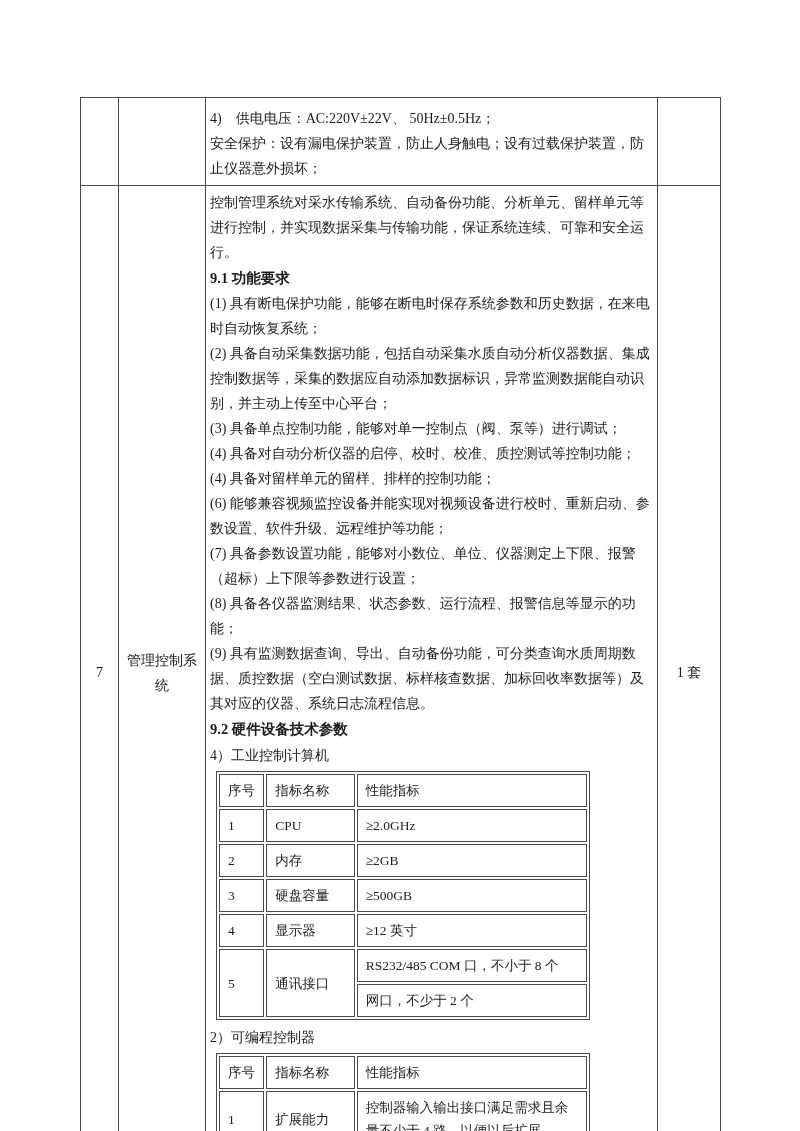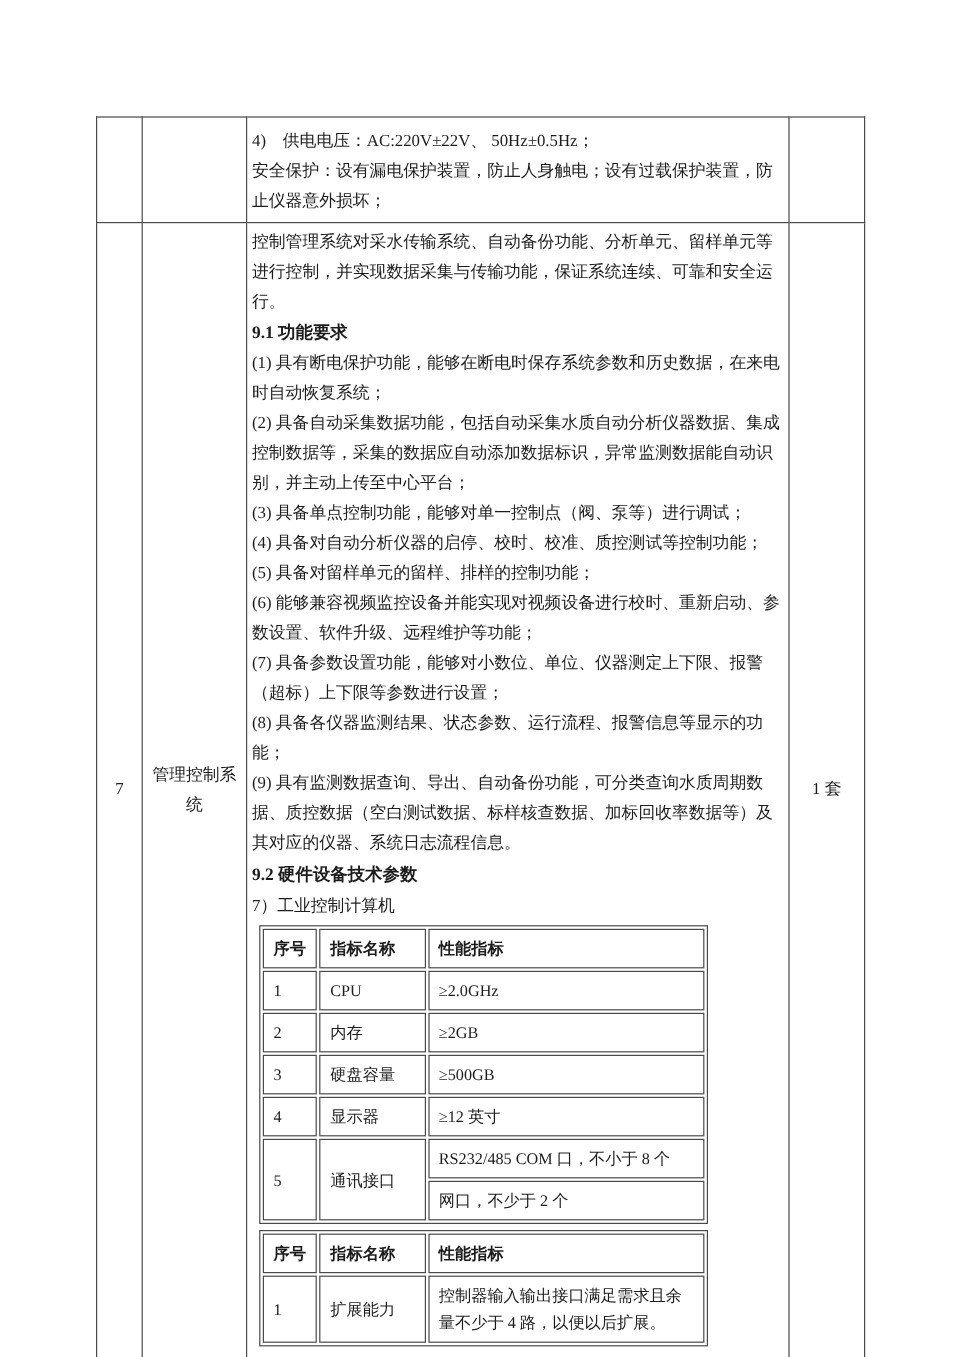--- a/index.html
+++ b/index.html
@@ -57,21 +57,21 @@
     border: 1px solid #4a4a4a;
     font-size: 13.5px;
     line-height: 23px;
     padding: 4px 8px;
     text-align: left;
     vertical-align: middle;
     font-weight: normal;
   }
   table.inner th {
     font-family: "Liberation Sans", "DejaVu Sans", sans-serif;
-    font-weight: bold;
+    font-weight: normal;
   }
   .in-seq  { width: 44px; }
   .in-name { width: 86px; }
   .in-spec { width: 224px; }
 </style>
 </head>
 <body>
 
 <div class="page">
   <table class="outer">
@@ -89,28 +89,28 @@
       <tr class="row-main">
         <td class="col-seq">7</td>
         <td class="col-name">管理控制系统</td>
         <td class="col-body">
           <p class="line">控制管理系统对采水传输系统、自动备份功能、分析单元、留样单元等进行控制，并实现数据采集与传输功能，保证系统连续、可靠和安全运行。</p>
           <p class="sec-title">9.1 功能要求</p>
           <p class="line">(1) 具有断电保护功能，能够在断电时保存系统参数和历史数据，在来电时自动恢复系统；</p>
           <p class="line">(2) 具备自动采集数据功能，包括自动采集水质自动分析仪器数据、集成控制数据等，采集的数据应自动添加数据标识，异常监测数据能自动识别，并主动上传至中心平台；</p>
           <p class="line">(3) 具备单点控制功能，能够对单一控制点（阀、泵等）进行调试；</p>
           <p class="line">(4) 具备对自动分析仪器的启停、校时、校准、质控测试等控制功能；</p>
-          <p class="line">(5) 具备对留样单元的留样、排样的控制功能；</p>
+          <p class="line">(4) 具备对留样单元的留样、排样的控制功能；</p>
           <p class="line">(6) 能够兼容视频监控设备并能实现对视频设备进行校时、重新启动、参数设置、软件升级、远程维护等功能；</p>
           <p class="line">(7) 具备参数设置功能，能够对小数位、单位、仪器测定上下限、报警（超标）上下限等参数进行设置；</p>
           <p class="line">(8) 具备各仪器监测结果、状态参数、运行流程、报警信息等显示的功能；</p>
           <p class="line">(9) 具有监测数据查询、导出、自动备份功能，可分类查询水质周期数据、质控数据（空白测试数据、标样核查数据、加标回收率数据等）及其对应的仪器、系统日志流程信息。</p>
           <p class="sec-title">9.2 硬件设备技术参数</p>
 
-          <p class="sub-title">7）工业控制计算机</p>
+          <p class="sub-title">4）工业控制计算机</p>
           <table class="inner">
             <tbody>
               <tr>
                 <th class="in-seq">序号</th>
                 <th class="in-name">指标名称</th>
                 <th class="in-spec">性能指标</th>
               </tr>
               <tr>
                 <td>1</td>
                 <td>CPU</td>
@@ -135,20 +135,21 @@
                 <td rowspan="2">5</td>
                 <td rowspan="2">通讯接口</td>
                 <td>RS232/485 COM 口，不小于 8 个</td>
               </tr>
               <tr>
                 <td>网口，不少于 2 个</td>
               </tr>
             </tbody>
           </table>
 
+          <p class="sub-title">2）可编程控制器</p>
           <table class="inner">
             <tbody>
               <tr>
                 <th class="in-seq">序号</th>
                 <th class="in-name">指标名称</th>
                 <th class="in-spec">性能指标</th>
               </tr>
               <tr>
                 <td>1</td>
                 <td>扩展能力</td>

